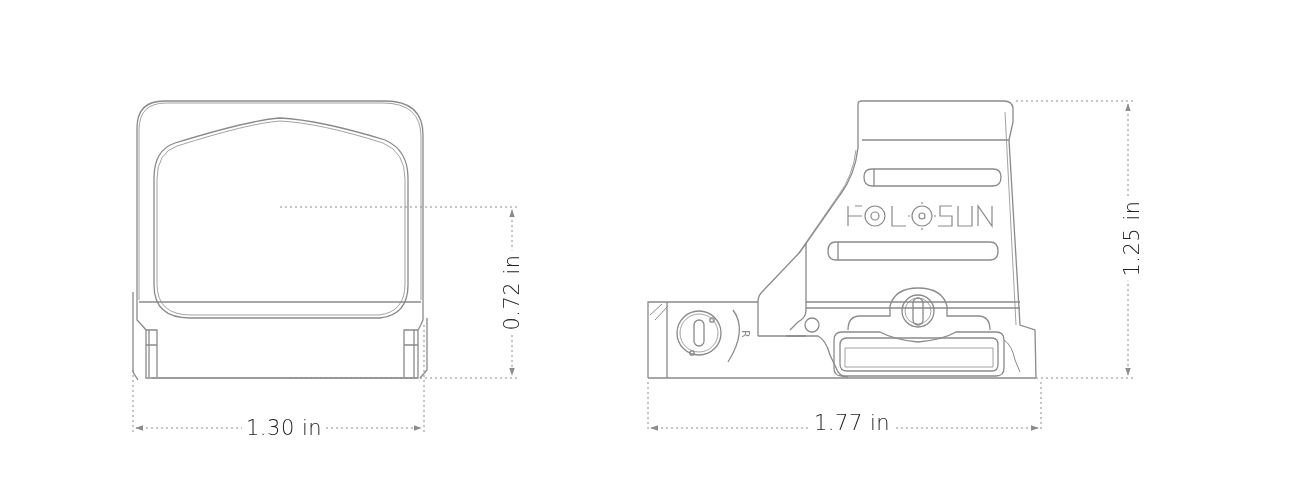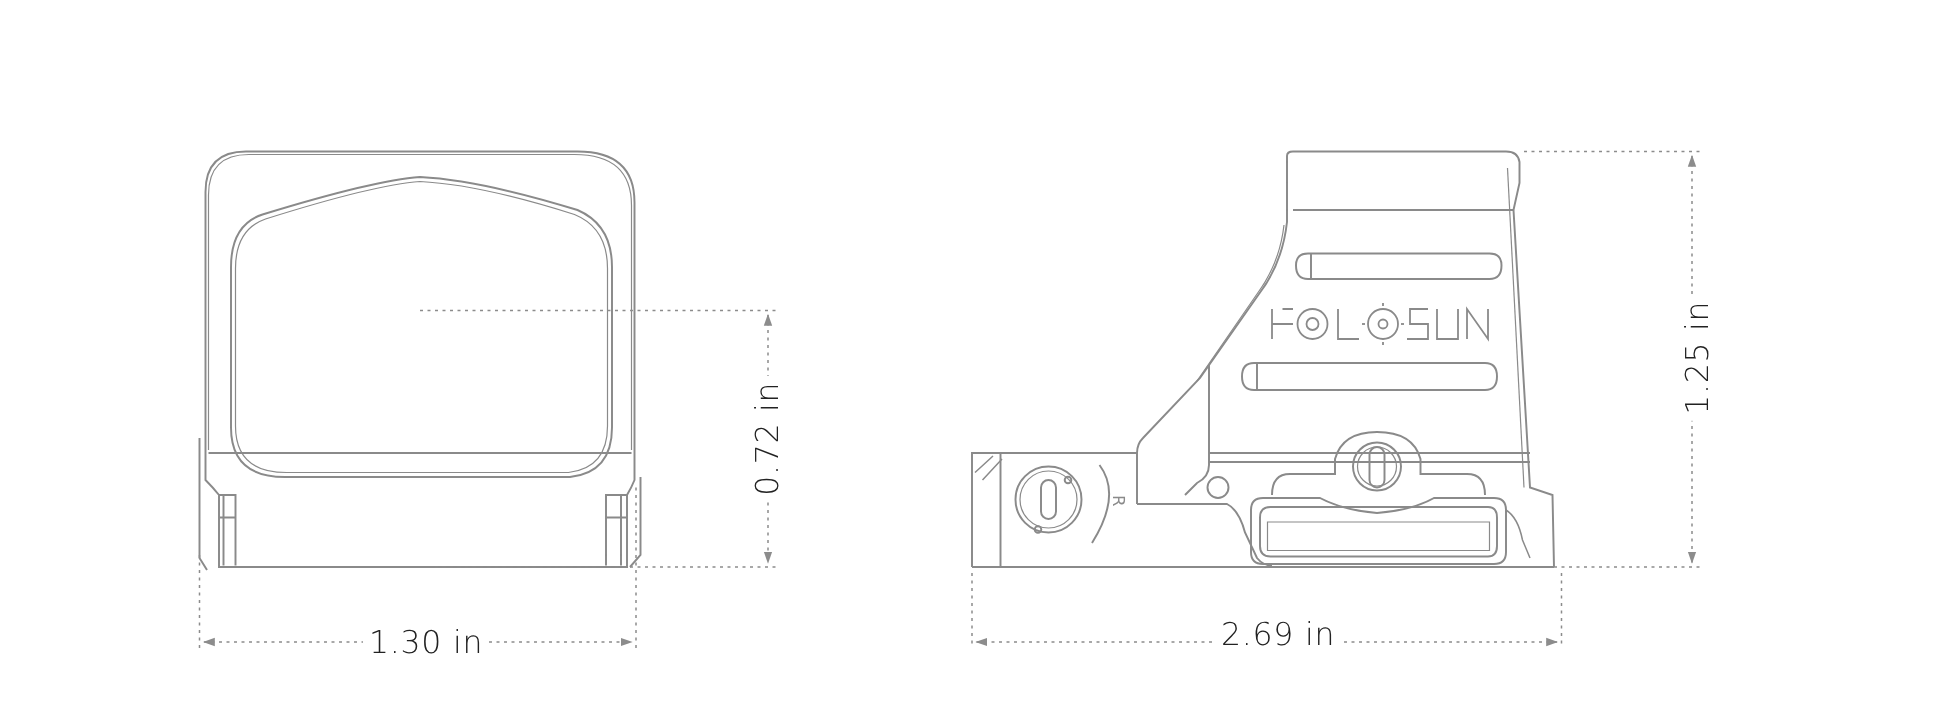--- a/index.html
+++ b/index.html
@@ -119,15 +119,15 @@
     <line x1="648" y1="382" x2="648" y2="432"></line>
     <line x1="1041" y1="382" x2="1041" y2="432"></line>
     <line x1="1128" y1="104" x2="1128" y2="375" marker-start="url(#arr)" marker-end="url(#arr)"></line>
     <line x1="651" y1="428" x2="1038" y2="428" marker-start="url(#arr)" marker-end="url(#arr)"></line>
   </g>
 </svg>
 
 
 <div class="dim-label" style="left:242px; top:418px; padding:0 4px;text-align:center;">1.30 in</div>
 <div class="dim-label rot" style="left:470px; top:282px; padding:0 4px;">0.72 in</div>
-<div class="dim-label" style="left:808px; top:413px; padding:0 6px;">2.69 in</div>
+<div class="dim-label" style="left:808px; top:413px; padding:0 6px;">1.77 in</div>
 <div class="dim-label rot" style="left:1090px; top:228px; padding:0 4px;">1.25 in</div>
 </div>
 
 </body></html>

